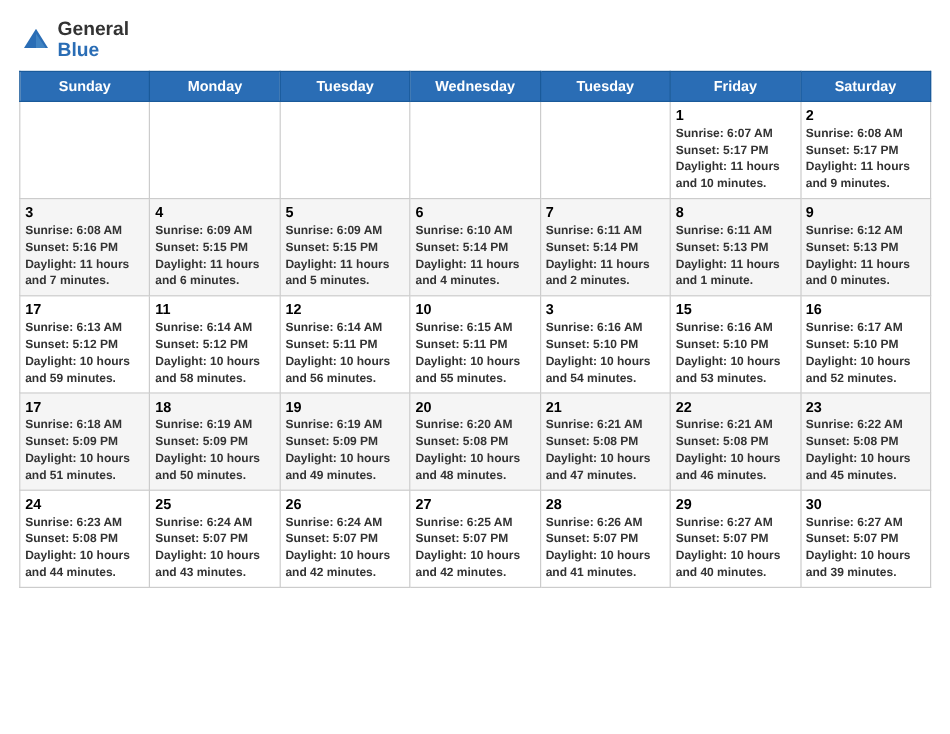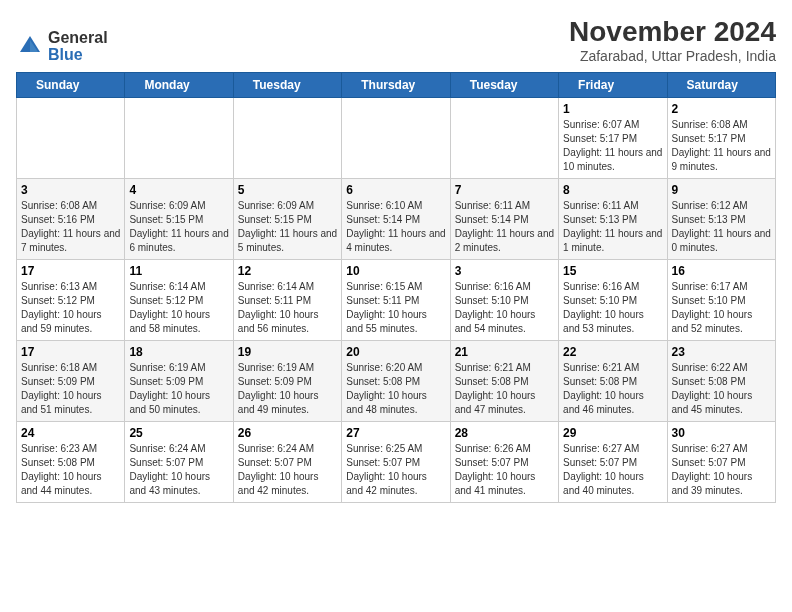--- a/index.html
+++ b/index.html
@@ -49,21 +49,21 @@
       width: 100%;
       border-collapse: collapse;
       font-size: 11px;
     }
     .calendar thead tr {
       background-color: #2a6db5;
       color: #fff;
     }
     .calendar thead th {
       padding: 5px 19px;
-      text-align: left;
+      text-align: center;
       font-size: 12px;
       font-weight: bold;
       border: 1px solid #1a5a9a;
     }
     .calendar tbody tr {
       vertical-align: top;
     }
     .calendar tbody td {
       border: 1px solid #ccc;
       padding: 4px;
@@ -78,52 +78,49 @@
     .day-number {
       font-weight: bold;
       font-size: 12px;
       display: block;
       margin-bottom: 2px;
     }
     .day-info {
       font-size: 10px;
       color: #333;
       line-height: 1.4;
+      font-weight: bold;
     }
     .empty {
       background: #fff !important;
     }
   </style>
 </head>
 <body>
 
 <div class="header">
   <div class="logo">
     <svg class="logo-icon" viewBox="0 0 28 28" xmlns="http://www.w3.org/2000/svg">
       <polygon points="14,4 24,20 4,20" fill="#2a6db5"></polygon>
       <polygon points="14,8 22,20 14,20" fill="#5599d0" opacity="0.5"></polygon>
     </svg>
     <div class="logo-text">
       <span class="logo-general">General</span><br>
       <span class="logo-blue">Blue</span>
     </div>
   </div>
-  <div class="title-block">
-    <h1>November 2024</h1>
-    <h2>Zafarabad, Uttar Pradesh, India</h2>
-  </div>
 </div>
 
 <table class="calendar">
   <thead>
     <tr>
     <th>Sunday</th>
         <th>Monday</th>
         <th>Tuesday</th>
-        <th>Thursday</th>
+        <th>Wednesday</th>
         <th>Tuesday</th>
         <th>Friday</th>
         <th>Saturday</th>
       </tr>
   </thead>
   <tbody id="calendar-body">
   <tr>
         <td class="empty"></td>
         <td class="empty"></td>
         <td class="empty"></td>

